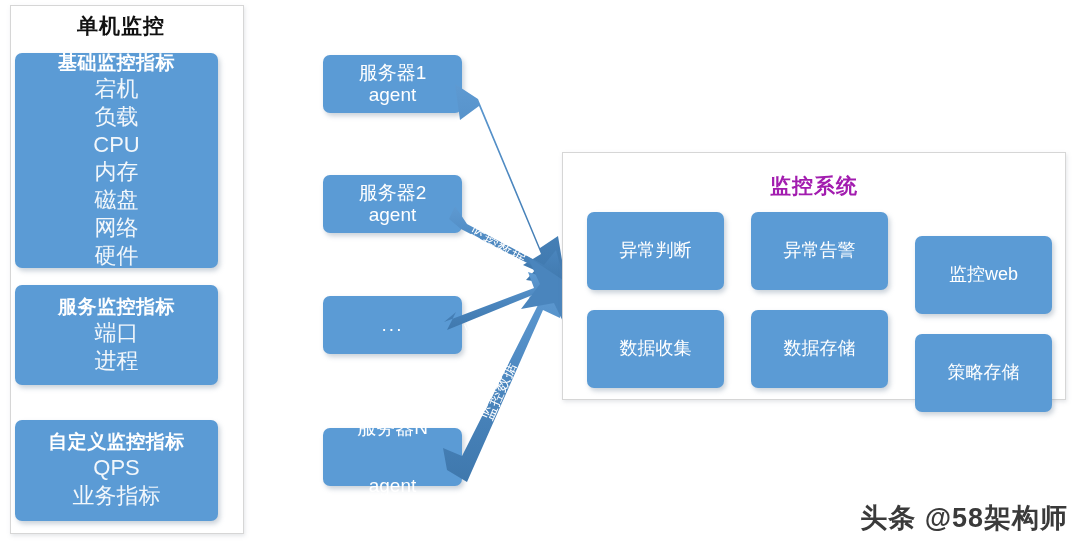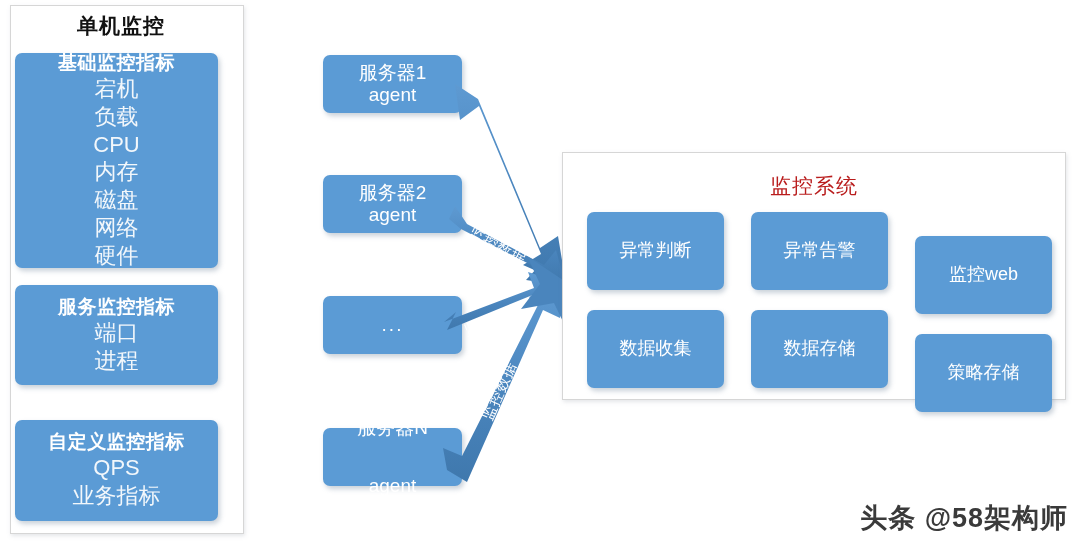--- a/index.html
+++ b/index.html
@@ -122,22 +122,22 @@
     width: 504px;
     height: 248px;
   }
   #sys-panel-title {
     position: absolute;
     left: 562px;
     top: 172px;
     width: 504px;
     text-align: center;
     font-size: 21px;
-    font-weight: normal;
-    color: #b91c1c;
+    font-weight: bold;
+    color: #a21caf;
     letter-spacing: 1px;
   }
   .sys-box {
     width: 137px;
     height: 78px;
     font-size: 18px;
   }
   .sys-col-0 { left: 587px; }
   .sys-col-1 { left: 751px; }
   .sys-col-2 { left: 915px; margin-top: 24px; }

